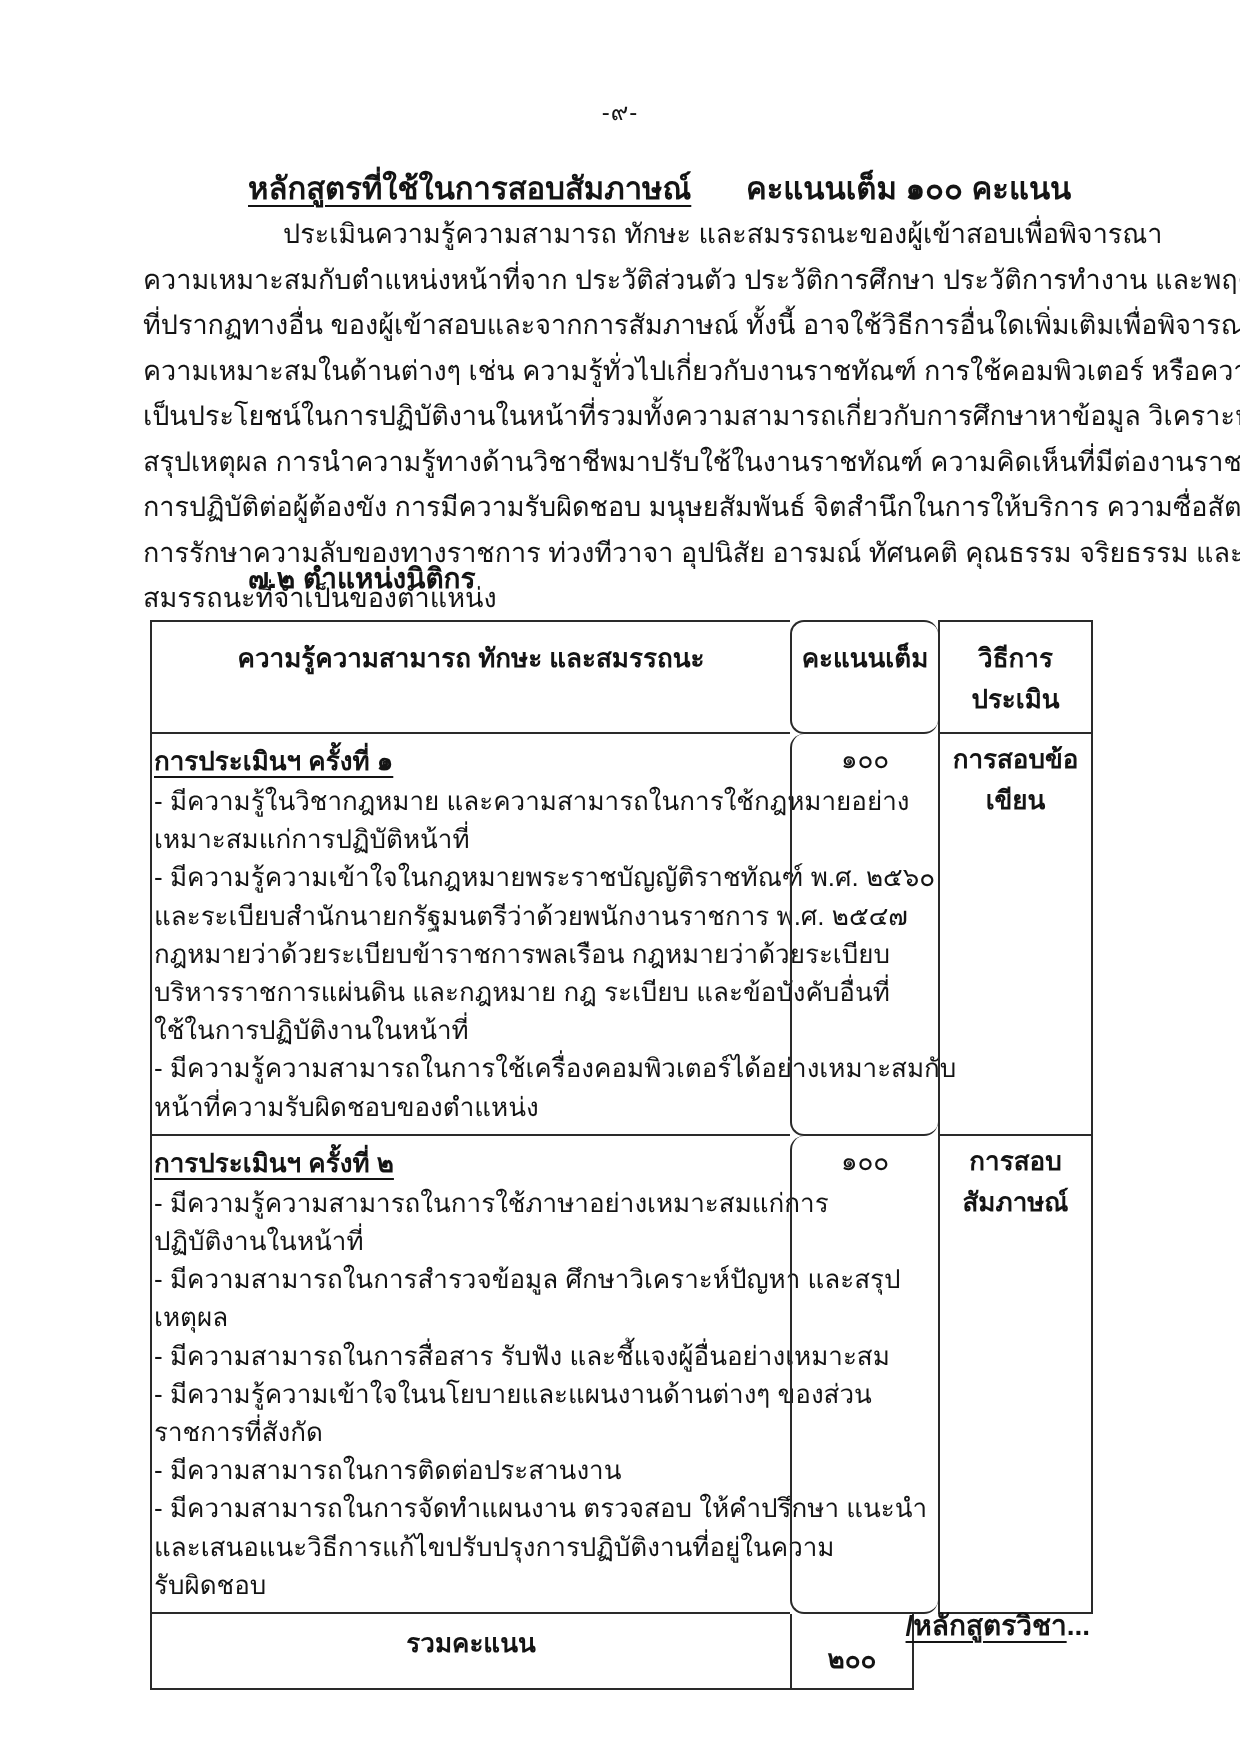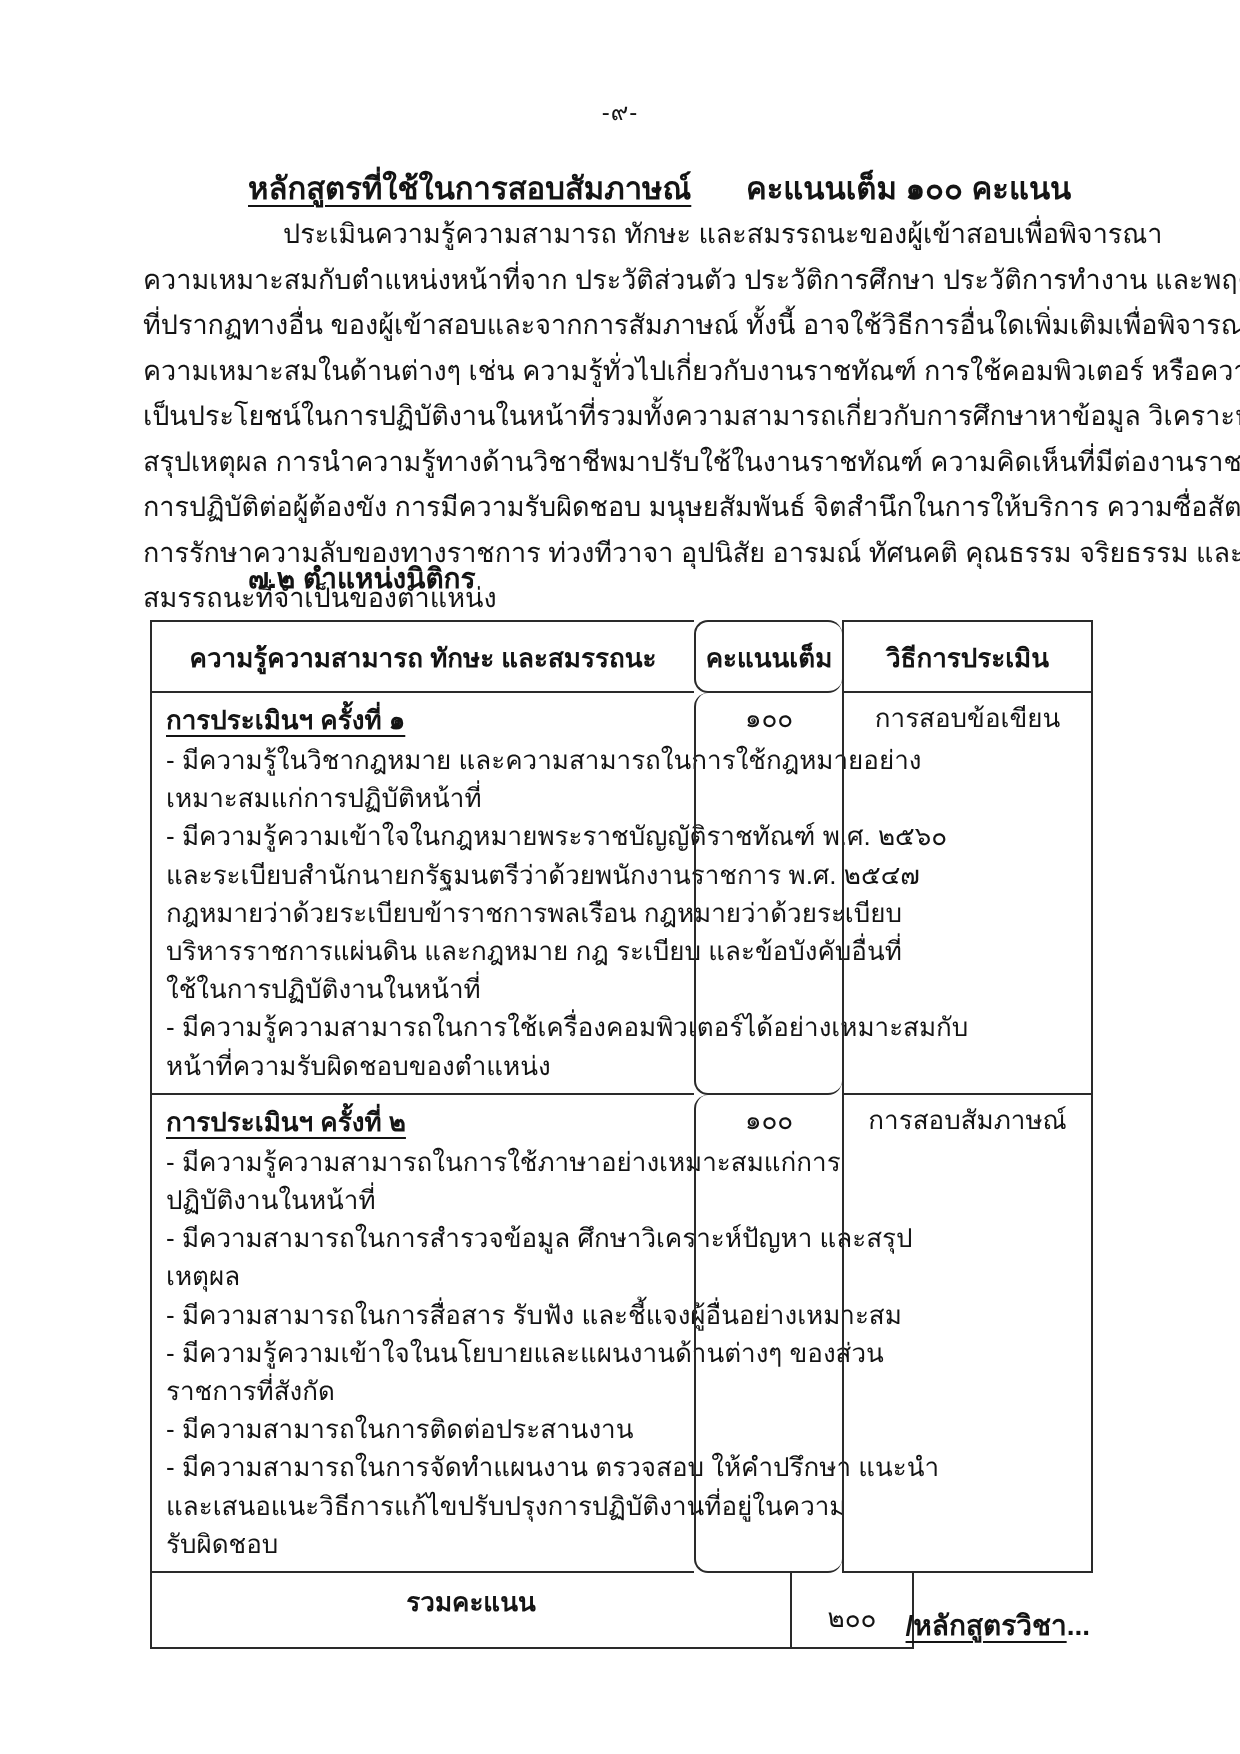--- a/index.html
+++ b/index.html
@@ -63,33 +63,33 @@
     font-weight: bold;
   }
   .doc-table {
     position: absolute;
     top: 620px;
     left: 150px;
     width: 943px;
     font-size: 26px;
   }
   .trow { display: flex; align-items: stretch; }
-  .c1 { width: 544px; box-sizing: border-box; }
+  .c1 { width: 640px; box-sizing: border-box; }
   .c2 { width: 148px; box-sizing: border-box; border-radius: 14px; }
   .c3 { flex: 1; box-sizing: border-box; }
   .bl { border-left: 2px solid #2a2a2a; }
-  .br { border-right: 2px solid #2a2a2a; }
+  .br { border-right: 2px solid #2a2a2a; font-weight: bold; }
   .bt { border-top: 2px solid #2a2a2a; }
   .bb { border-bottom: 2px solid #2a2a2a; }
   .thead .cell {
     font-weight: bold;
     text-align: center;
     padding: 15px 4px 13px 4px;
   }
-  .body-row .c1 { padding: 6px 10px 8px 14px; }
+  .body-row .c1 { padding: 6px 10px 8px 2px; }
   .cell-title {
     font-weight: bold;
     text-decoration: underline;
     text-underline-offset: 6px;
     text-decoration-thickness: 2px;
     line-height: 42px;
   }
   .cell-line { line-height: 38.2px; white-space: nowrap; }
   .score-cell, .method-cell {
     text-align: center;

